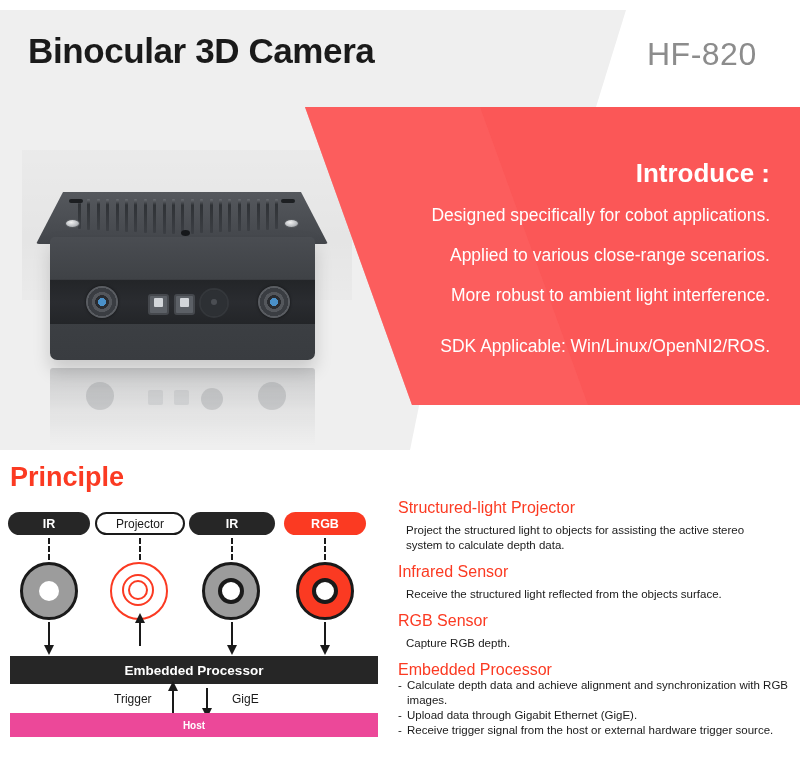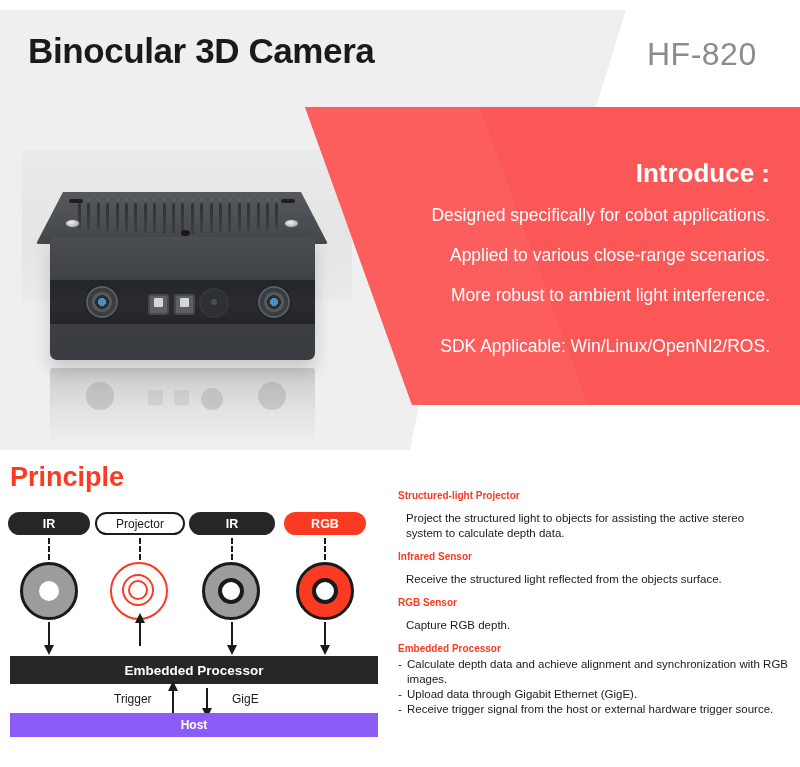--- a/index.html
+++ b/index.html
@@ -197,33 +197,33 @@
   .a3{left:324px;top:122px;height:24px;}
 
   .epbar{
     position:absolute;left:10px;top:156px;width:368px;height:28px;
     background:#262626;
     display:flex;align-items:center;justify-content:center;
     color:#ffffff;font-size:13.5px;font-weight:bold;
   }
   .hostbar{
     position:absolute;left:10px;top:213px;width:368px;height:24px;
-    background:#8b5cf6;
+    background:#ec4899;
     display:flex;align-items:center;justify-content:center;
-    color:#ffffff;font-size:12px;font-weight:bold;
+    color:#ffffff;font-size:10px;font-weight:bold;
   }
   .a-trig{left:172px;top:190px;height:23px;}
   .a-gige{left:206px;top:188px;height:21px;}
   .lbl{position:absolute;font-size:12px;color:#1a1a1a;white-space:nowrap;}
   .lbl-trig{left:114px;top:192px;}
   .lbl-gige{left:232px;top:192px;}
 
   
   .infocol{position:absolute;left:398px;top:489px;width:392px;}
-  .ih{font-size:10px;font-weight:bold;color:#fb3a22;margin:0 0 1px 0;line-height:14px;}
+  .ih{font-size:16px;font-weight:normal;color:#fb3a22;margin:12px 0 1px 0;line-height:14px;}
   .ip{font-size:11.5px;color:#1a1a1a;margin:8px;line-height:15px;}
   .iblock{margin-bottom:9px;}
   .bullet{display:flex;font-size:11.5px;color:#1a1a1a;line-height:15px;}
   .bullet .dash{width:9px;flex:0 0 9px;}
 </style>
 </head>
 <body>
 
 <div class="page">
 

